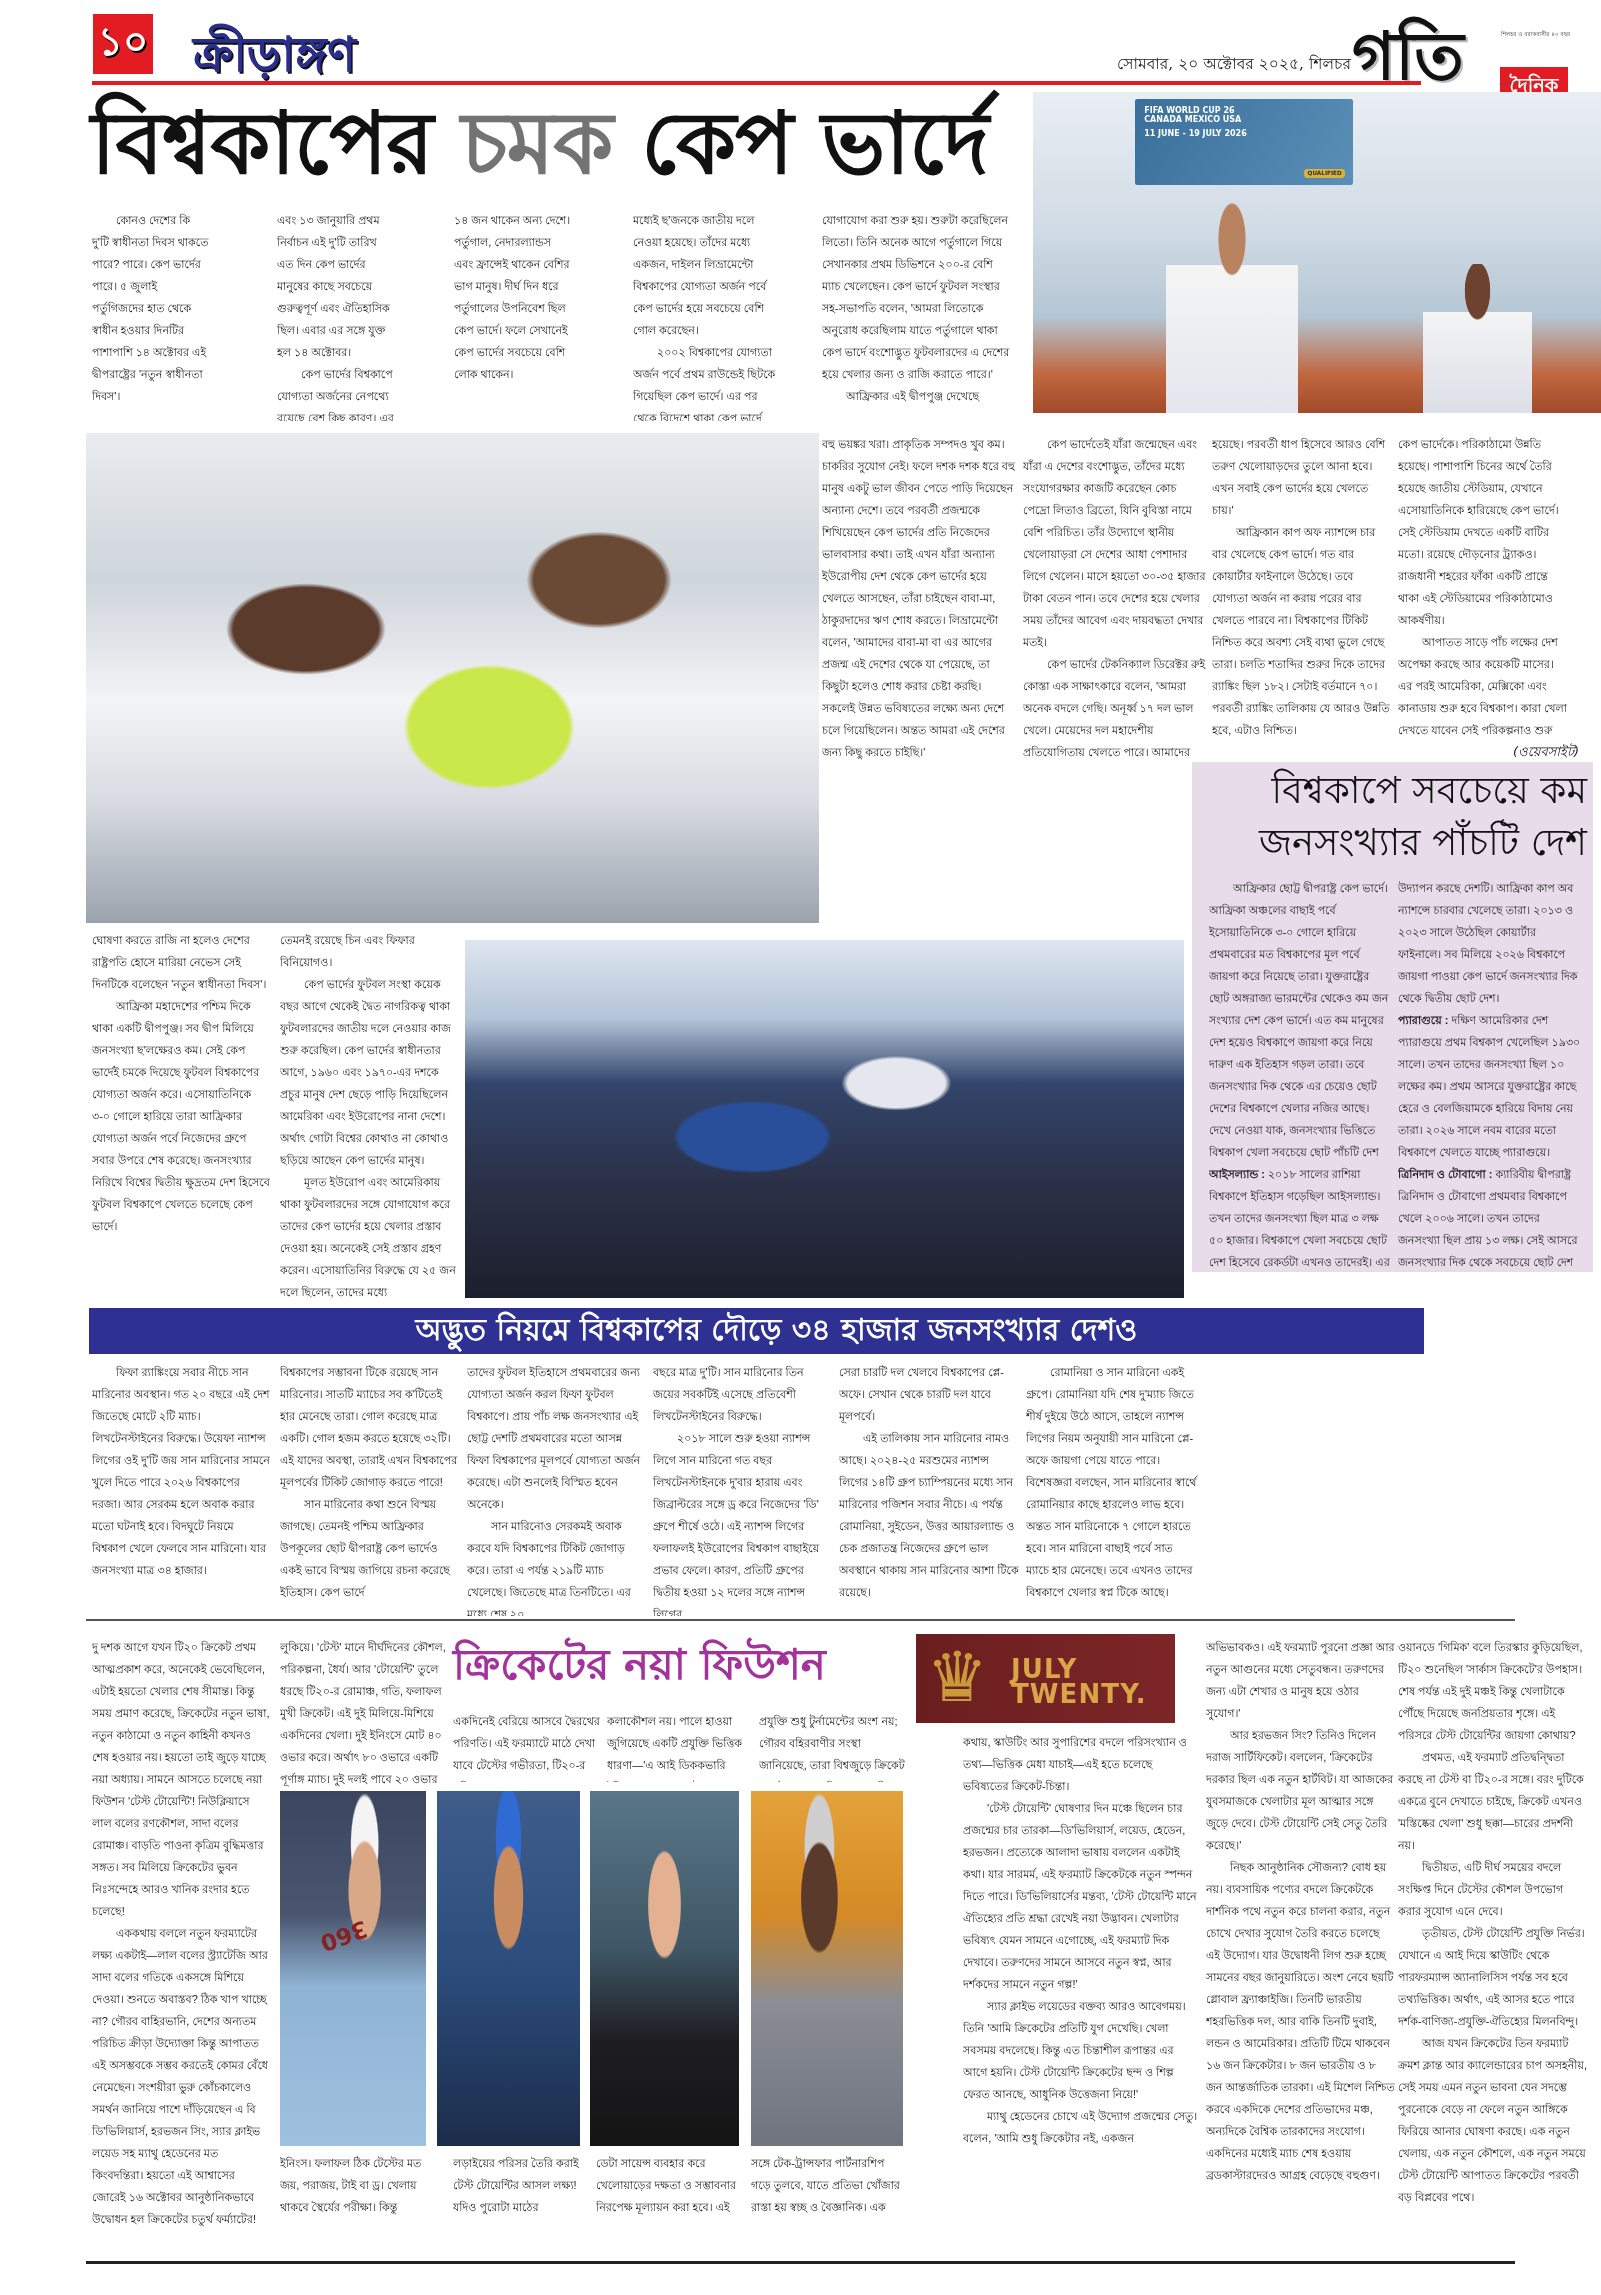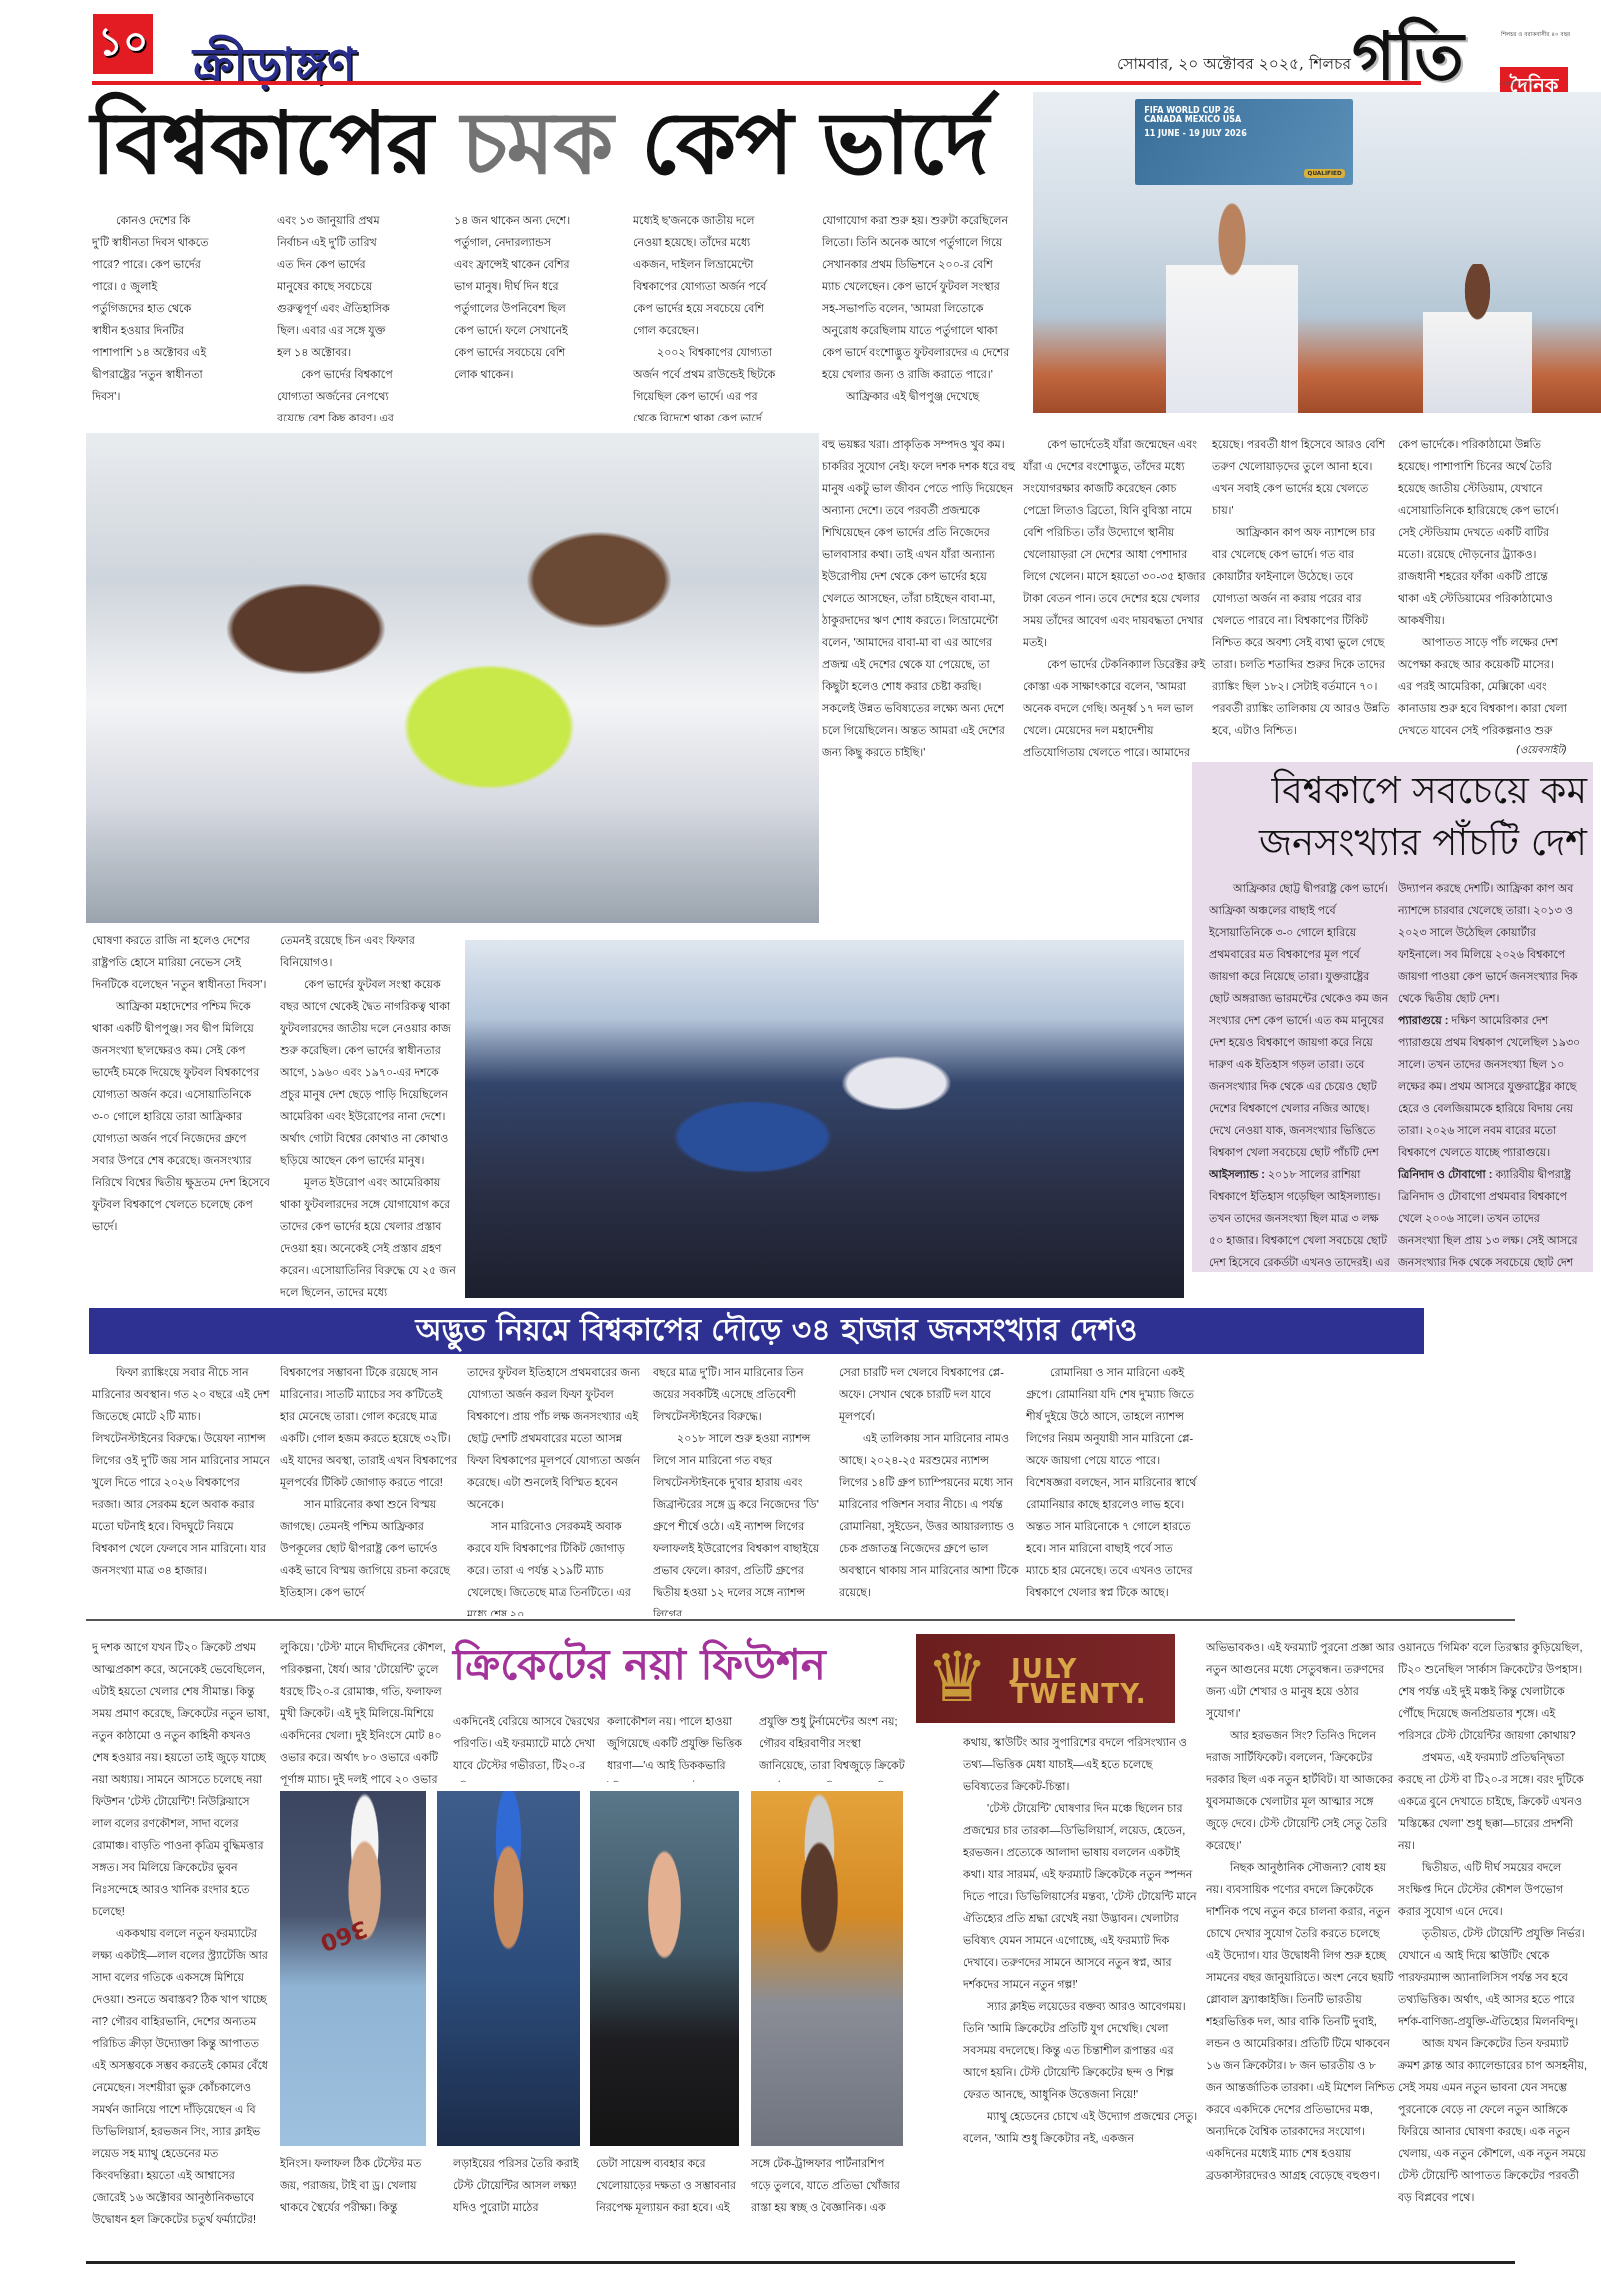--- a/index.html
+++ b/index.html
@@ -4,21 +4,21 @@
 <style>
   * { box-sizing: border-box; margin: 0; padding: 0; }
   html, body { width: 1601px; height: 2295px; background: #ffffff; overflow: hidden; }
   body { position: relative; font-family: "DejaVu Sans", sans-serif; color: #1a1a1a; }
   .abs { position: absolute; }
   .col { position: absolute; font-family: Liberation Sans, sans-serif; font-size: 11px; line-height: 22px; color: #222; text-align: left; overflow: hidden; }
   .col p { margin: 0; }
   .col p.ind { text-indent: 24px; }
   .col .lead { font-weight: bold; }
   .masthead-page { left: 93px; top: 13.8px; width: 60px; height: 60px; background: #e31c24; color: #fff; font-size: 39px; font-weight: bold; display: flex; align-items: center; justify-content: center; text-shadow: 1.7px 1.7px 0 #000; font-family: "DejaVu Sans", sans-serif; }
-  .masthead-section { left: 193px; top: 29px; font-size: 48px; font-weight: bold; color: #2a2f8f; text-shadow: 1.7px 1.7px 0 #111; font-family: "DejaVu Sans", sans-serif; }
+  .masthead-section { left: 193px; top: 18px; font-size: 48px; font-weight: bold; color: #2a2f8f; text-shadow: 1.7px 1.7px 0 #111; font-family: "DejaVu Sans", sans-serif; }
   .masthead-date { left: 1117px; top: 52px; font-size: 15.5px; color: #222; font-family: "DejaVu Serif", serif; }
   .logo-gati { left: 1352px; top: 5.7px; font-size: 66px; font-weight: bold; color: #111; text-shadow: 2.3px 2.3px 0 #bbb; font-family: "DejaVu Sans", sans-serif; }
   .logo-dainik { left: 1500px; top: 39px; width: 68px; height: 40px; background: #e31c24; color: #fff; font-size: 19.5px; font-weight: bold; display: flex; align-items: center; justify-content: center; font-family: "DejaVu Sans", sans-serif; margin-top: 28px; }
   .logo-tag { left: 1501px; top: 30px; font-size: 5.7px; color: #333; }
   .logo-foot { left: 1499px; top: 81px; font-size: 4.6px; color: #555; line-height: 5.7px; }
   .rule-red { left: 92px; top: 81px; width: 1329px; height: 4px; background: #e31c24; }
   .headline { left: 91px; top: 92px; font-size: 86px; font-weight: bold; line-height: 103px; color: #111; font-family: "DejaVu Sans", sans-serif; letter-spacing: -1.1px; }
   .headline .red { color: #737373; }
   .photo { position: absolute; overflow: hidden; }
   .ph-ticket { left: 1033px; top: 92px; width: 568px; height: 321px; background: linear-gradient(180deg,#e9eef3 0%,#d3dde6 40%,#b4c6d4 70%,#c0673f 88%,#a24b2a 100%); }
@@ -34,21 +34,21 @@
   .rule-dark { left: 86px; top: 1619px; width: 1429px; height: 2.3px; background: #555; }
   .rule-bottom { left: 86px; top: 2261px; width: 1429px; height: 3.4px; background: #222; }
   .cricket-title { left: 453px; top: 1632px; font-size: 42px; font-weight: bold; color: #a3339a; font-family: "DejaVu Sans", sans-serif; }
   .tt-banner { left: 916px; top: 1634px; width: 259px; height: 89px; background: linear-gradient(90deg,#6b1e1e,#7c2628); }
   .tt-crown { position: absolute; left: 10.3px; top: 3.4px; font-size: 69px; color: #c99a3a; line-height: 80px; }
   .tt-text { position: absolute; left: 95px; top: 23px; font-size: 26px; line-height: 25px; font-weight: bold; color: #d8a548; font-family: "DejaVu Sans", sans-serif; letter-spacing: 1.1px; }
   .ph-abd { left: 280px; top: 1791px; width: 146px; height: 355px; background: radial-gradient(ellipse at 58% 28%, #d9a886 0 13%, transparent 14%), radial-gradient(ellipse at 58% 15%, #f4f4f4 0 11%, transparent 12%), linear-gradient(180deg,#3b4560 0%,#4a566f 35%,#8fb3d3 55%,#9fc1e0 100%); }
   .ph-bhajji { left: 437px; top: 1791px; width: 143px; height: 355px; background: radial-gradient(ellipse at 50% 30%, #c98b60 0 14%, transparent 15%), radial-gradient(ellipse at 50% 14%, #2f6ad5 0 12%, transparent 13%), linear-gradient(180deg,#3f5d8a 0%,#2c4d7c 50%,#1c2c4a 100%); }
   .ph-hayden { left: 590px; top: 1791px; width: 149px; height: 355px; background: radial-gradient(ellipse at 50% 32%, #e3b092 0 15%, transparent 16%), linear-gradient(180deg,#597789 0%,#3e5665 45%,#1e1e22 70%,#141414 100%); }
   .ph-lloyd { left: 751px; top: 1791px; width: 152px; height: 355px; background: radial-gradient(ellipse at 45% 30%, #5a3a2a 0 15%, transparent 16%), radial-gradient(ellipse at 45% 16%, #cfcfcf 0 12%, transparent 13%), linear-gradient(180deg,#e4a23b 0%,#d58a25 35%,#8a8d96 60%,#6f747f 100%); }
-  .caption-credit { font-size: 10px; font-style: italic; text-align: center; }
+  .caption-credit { font-size: 13px; font-style: italic; text-align: center; }
 </style>
 </head>
 <body>
 
 <div class="abs masthead-page">১০</div>
 <div class="abs masthead-section">ক্রীড়াঙ্গণ</div>
 <div class="abs masthead-date">সোমবার, ২০ অক্টোবর ২০২৫, শিলচর</div>
 <div class="abs logo-gati">গতি</div>
 <div class="abs logo-tag">শিলচর ও বরাকবাসীর ৪০ বছর</div>
 <div class="abs logo-dainik">দৈনিক</div>

